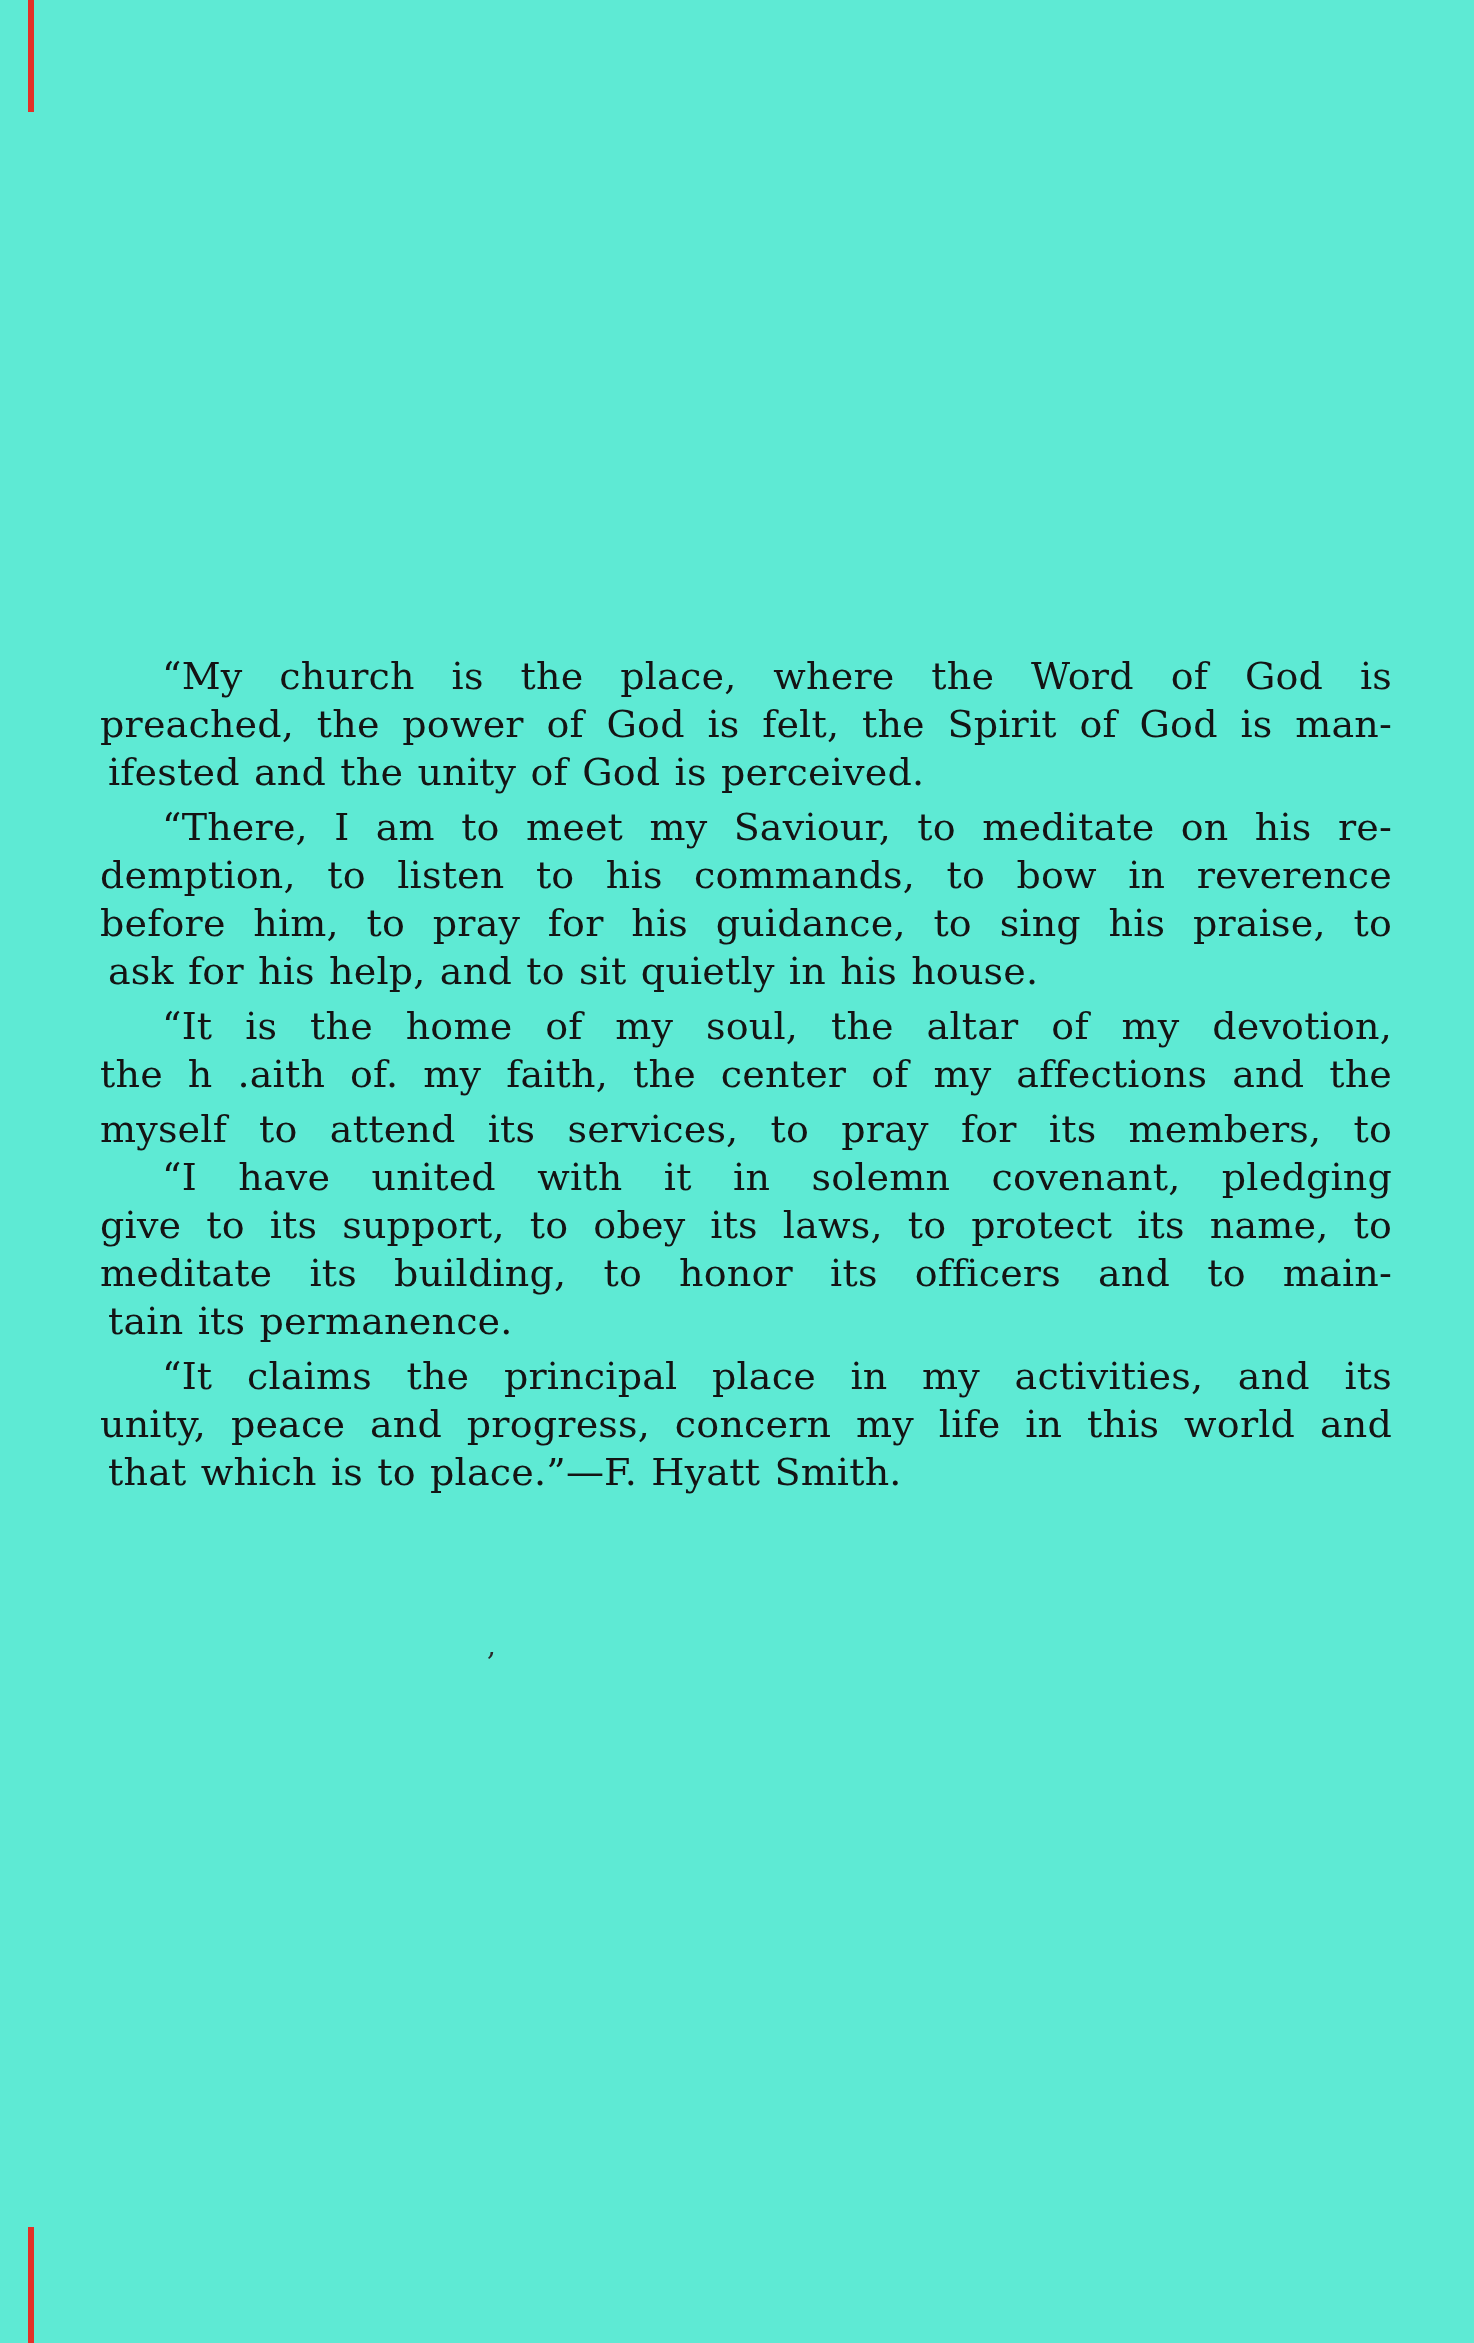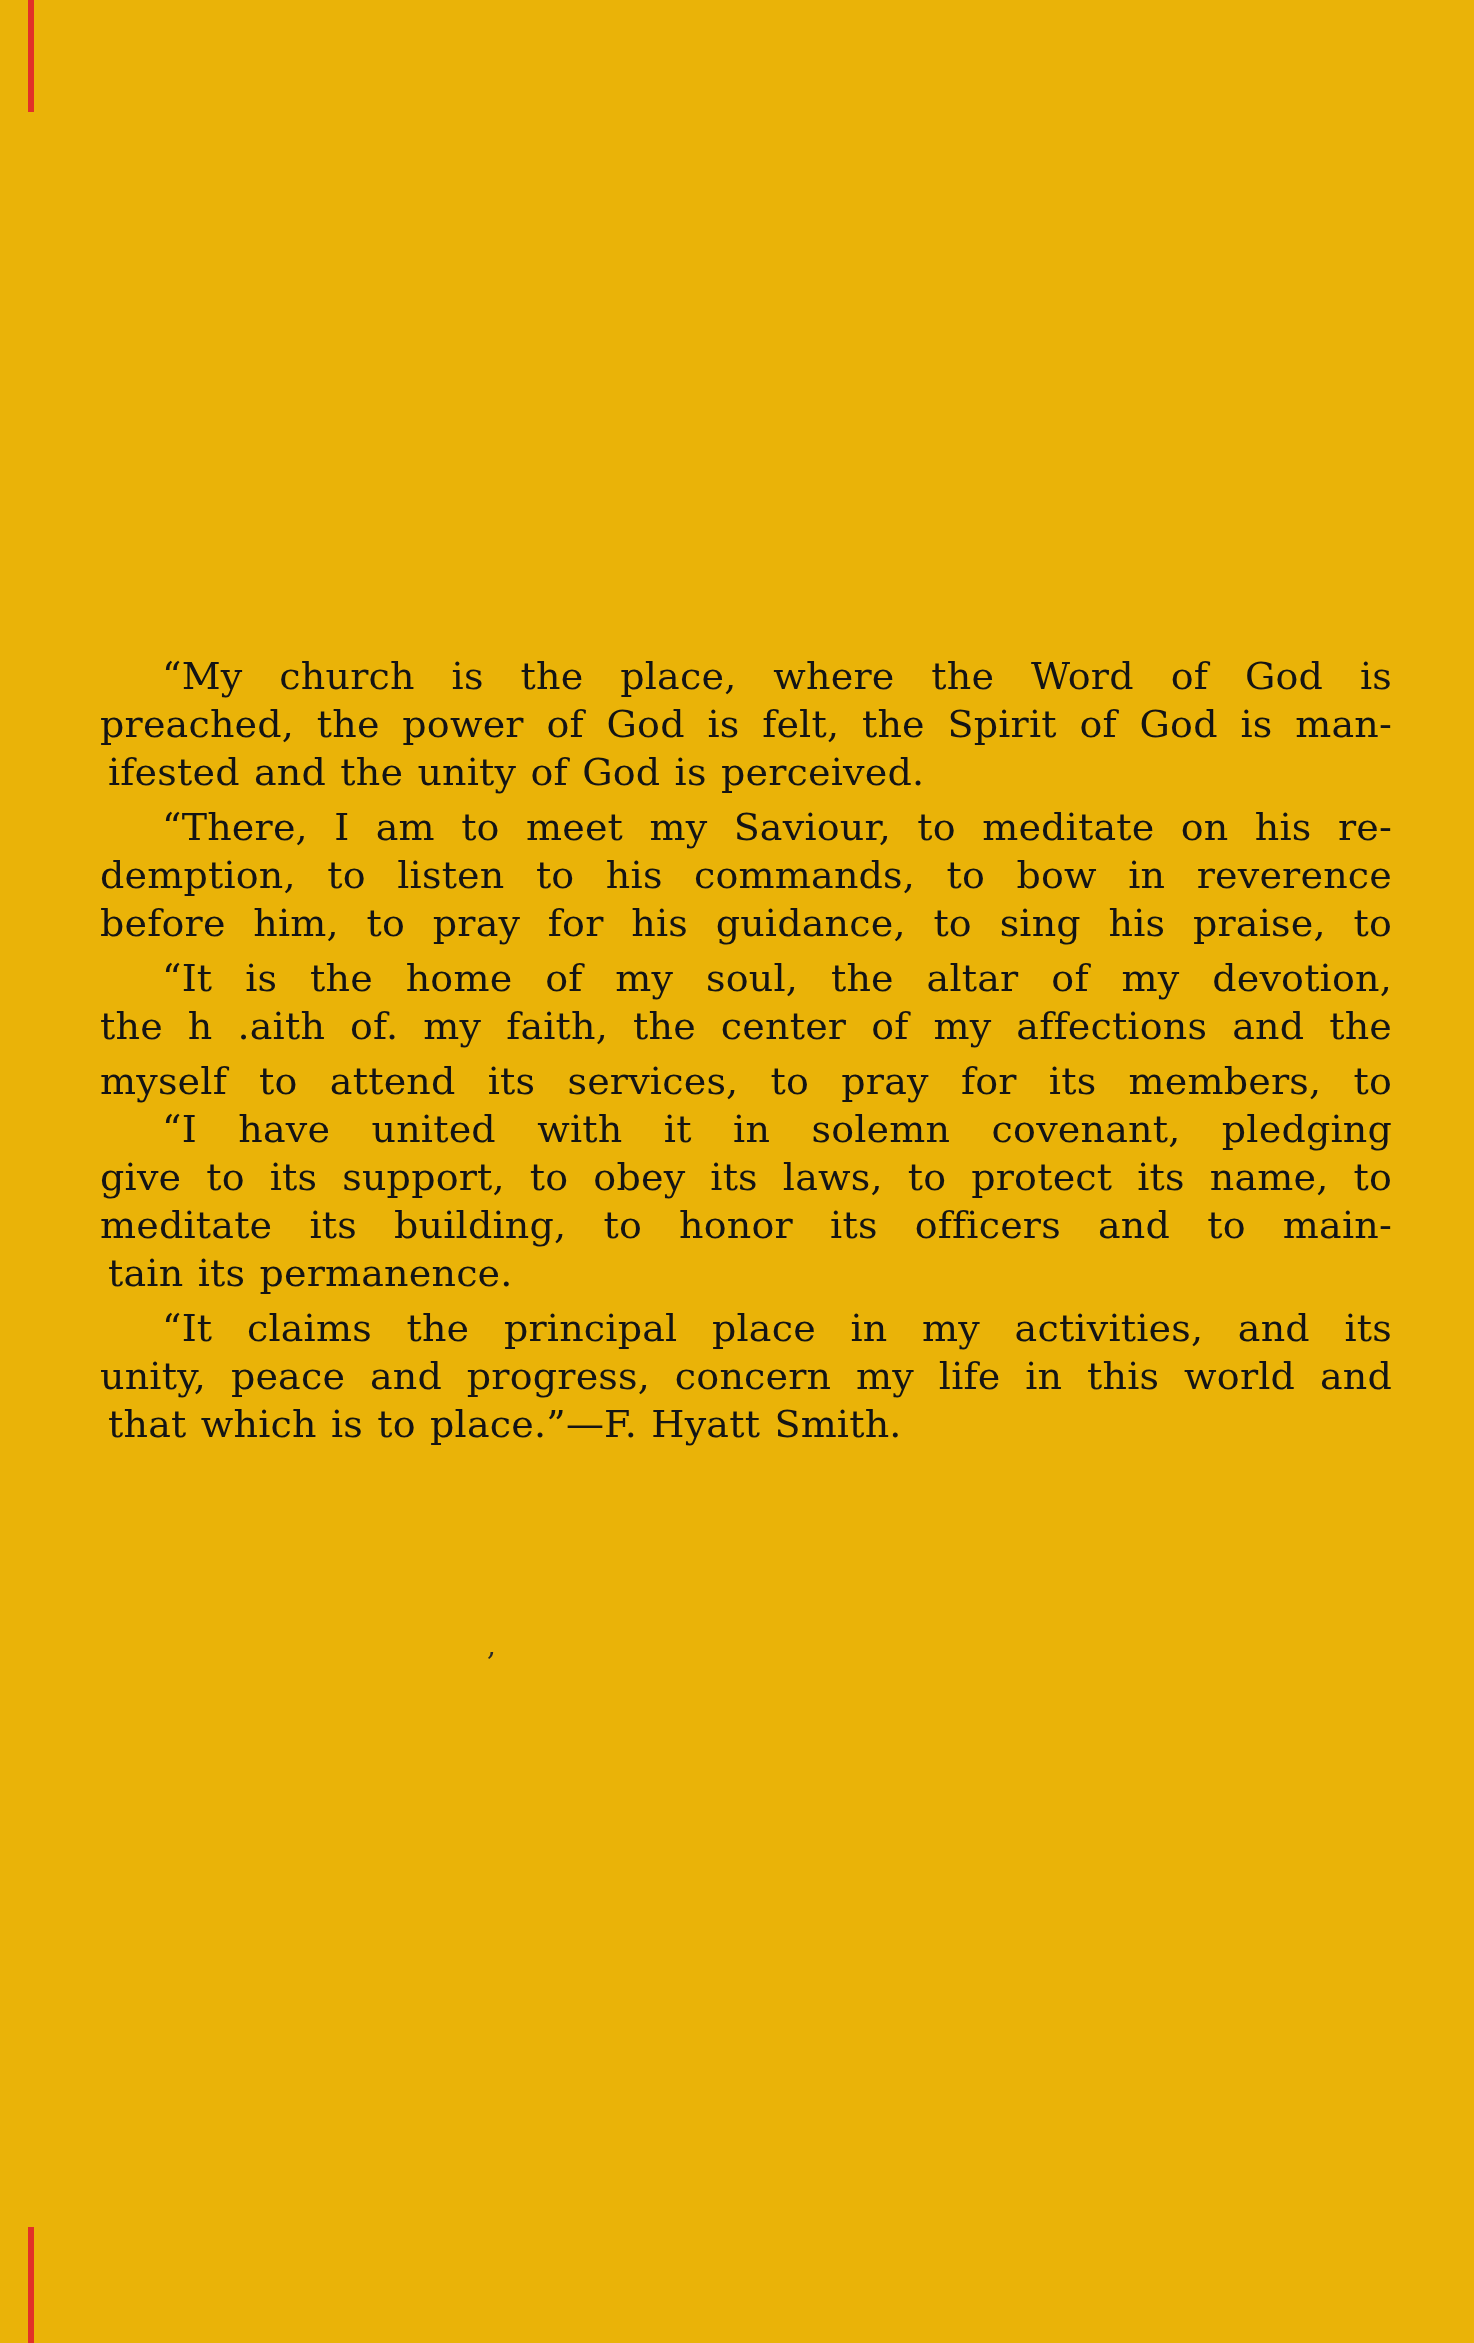--- a/index.html
+++ b/index.html
@@ -55,36 +55,37 @@
     left: 487px;
     top: 1632px;
     font-size: 28px;
     color: #2a2a2a;
     line-height: 1;
   }
 </style>
 </head>
 <body>
 
-<div class="page" style="background: #eab308; color: rgb(20, 20, 20);">
+<div class="page" style="background: #5eead4; color: rgb(20, 20, 20);">
 
   <div class="reg-mark top" style="background: rgb(226, 49, 40);"></div>
 
   <div class="reg-mark bottom" style="background: rgb(226, 49, 40);"></div>
 
   <div class="text-block" id="text-block">
       <div class="para">
         <div class="line first">“My church is the place, where the Word of God is</div>
         <div class="line">preached, the power of God is felt, the Spirit of God is man-</div>
         <div class="line last">ifested and the unity of God is perceived.</div>
       </div>
       <div class="para">
         <div class="line first">“There, I am to meet my Saviour, to meditate on his re-</div>
         <div class="line">demption, to listen to his commands, to bow in reverence</div>
         <div class="line">before him, to pray for his guidance, to sing his praise, to</div>
+        <div class="line last">ask for his help, and to sit quietly in his house.</div>
       </div>
       <div class="para">
         <div class="line first">“It is the home of my soul, the altar of my devotion,</div>
         <div class="line">the h .aith of. my faith, the center of my affections and the</div>
       </div>
       <div class="para">
         <div class="line">myself to attend its services, to pray for its members, to</div>
         <div class="line first">“I have united with it in solemn covenant, pledging</div>
         <div class="line">give to its support, to obey its laws, to protect its name, to</div>
         <div class="line">meditate its building, to honor its officers and to main-</div>

